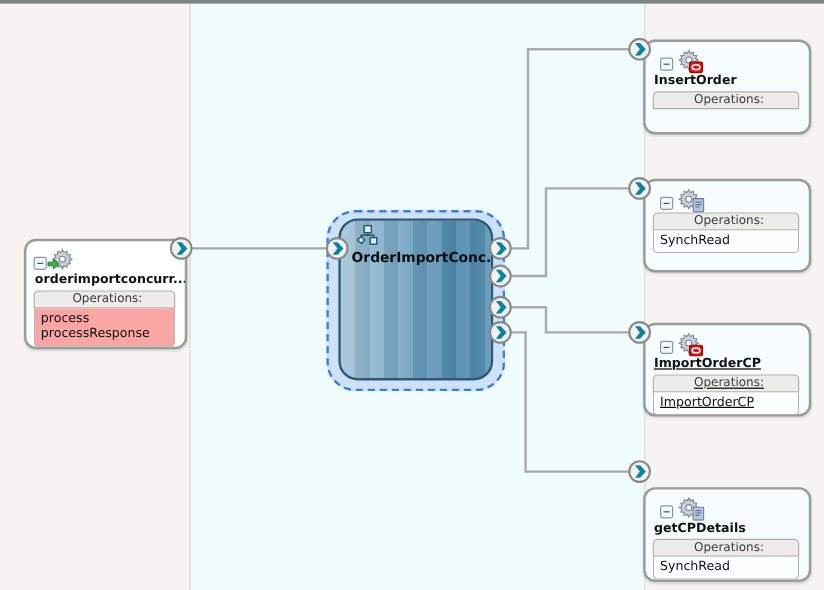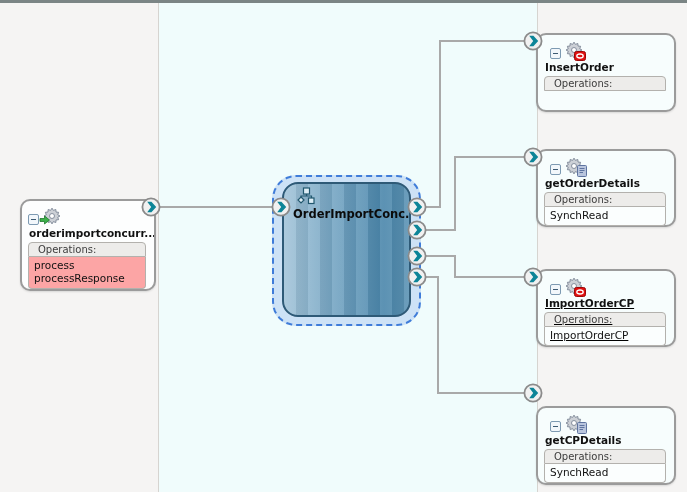--- a/index.html
+++ b/index.html
@@ -15,21 +15,21 @@
 
   .node { position:absolute; z-index:2; background:#fdfefe; border:2px solid #9b9b9b;
           border-radius:10px; box-sizing:border-box; box-shadow:0 1px 2px rgba(0,0,0,0.12); }
   .node.ref { background:#f7fdfd; }
   .iconrow { display:flex; align-items:flex-end; gap:4px; padding:4px 0 0 12px; height:20px; }
   .node.svc .iconrow { padding-left:6px; }
   .node-title { font-size:10.5px; font-weight:bold; color:#111; padding:2px 16px 1px 7px;
                 white-space:nowrap; overflow:hidden; }
   .ops { margin:2px 8px 0 6px; }
   .ops-header { background:#edecea; border:1px solid #b3b1ad; border-radius:4px 4px 0 0;
-                font-size:10px; color:#3c3c3c; padding:1px 4px 1px 9px; }
+                font-size:10px; color:#3c3c3c; padding:1px 4px 1px 9px;text-align:center; }
   .ops-body { border:1px solid #b3b1ad; border-top:none; border-radius:0 0 4px 4px;
               background:#fca5a5; padding:2px 4px 3px 5px; font-size:10.5px; color:#111; }
   .node.ref .ops-body { background:#fbfefe; }
   .ops-row { line-height:13px; white-space:nowrap; overflow:hidden; }
 
   .minusbox { width:11px; height:11px; box-sizing:border-box; border:1px solid #7d9ab2;
               background:#f2f7fb; border-radius:2px; position:relative; flex:0 0 auto; }
   .minusbox::after { content:""; position:absolute; left:2px; top:4px; width:5px; height:1px; background:#3d5b73; }
   .gearwrap { position:relative; width:18px; height:18px; flex:0 0 auto; }
   .gearwrap .badge { position:absolute; }
@@ -131,21 +131,20 @@
         <svg width="18" height="18" viewBox="0 0 16 16">
           <path d="M8 1l1.2 2 2.2-.8.2 2.3 2.3.2-.8 2.2 2 1.1-2 1.1.8 2.2-2.3.2-.2 2.3-2.2-.8L8 15l-1.2-2-2.2.8-.2-2.3-2.3-.2.8-2.2-2-1.1 2-1.1-.8-2.2 2.3-.2.2-2.3 2.2.8z" fill="#ccd0d6" stroke="#7a8494" stroke-width="0.8"></path>
           <circle cx="8" cy="8" r="2.2" fill="#fff" stroke="#7a8494" stroke-width="0.8"></circle>
         </svg>
         <svg class="badge doc" width="10" height="12" viewBox="0 0 10 12">
           <rect x="0.5" y="0.5" width="9" height="11" rx="1" fill="#b9c5dd" stroke="#5f74a0"></rect>
           <path d="M2.5,3.5 H7.5 M2.5,5.5 H7.5 M2.5,7.5 H6" stroke="#5f74a0" stroke-width="1"></path>
         </svg>
       </span>
     </div>
-    <div class="node-title">getOrderDetails</div>
     <div class="ops">
       <div class="ops-header">Operations:</div>
       <div class="ops-body">
         <div class="ops-row">SynchRead</div>
       </div>
     </div>
   </div>
 
   <div class="node ref" style="left:536px; top:269px; width:140px; height:78px;text-decoration:underline;">
     <div class="iconrow">

